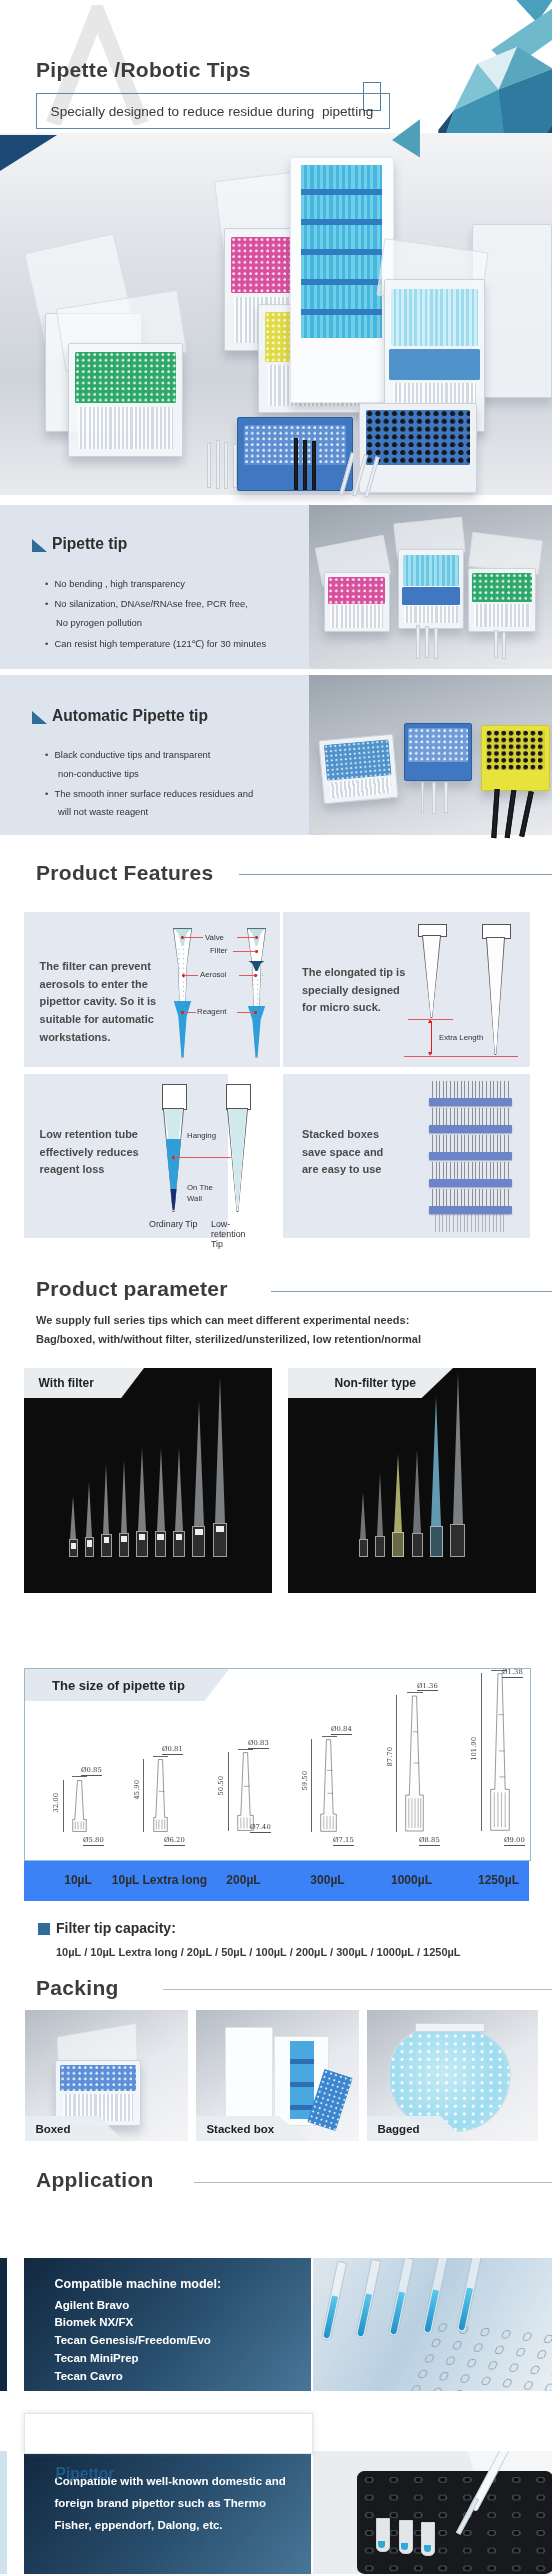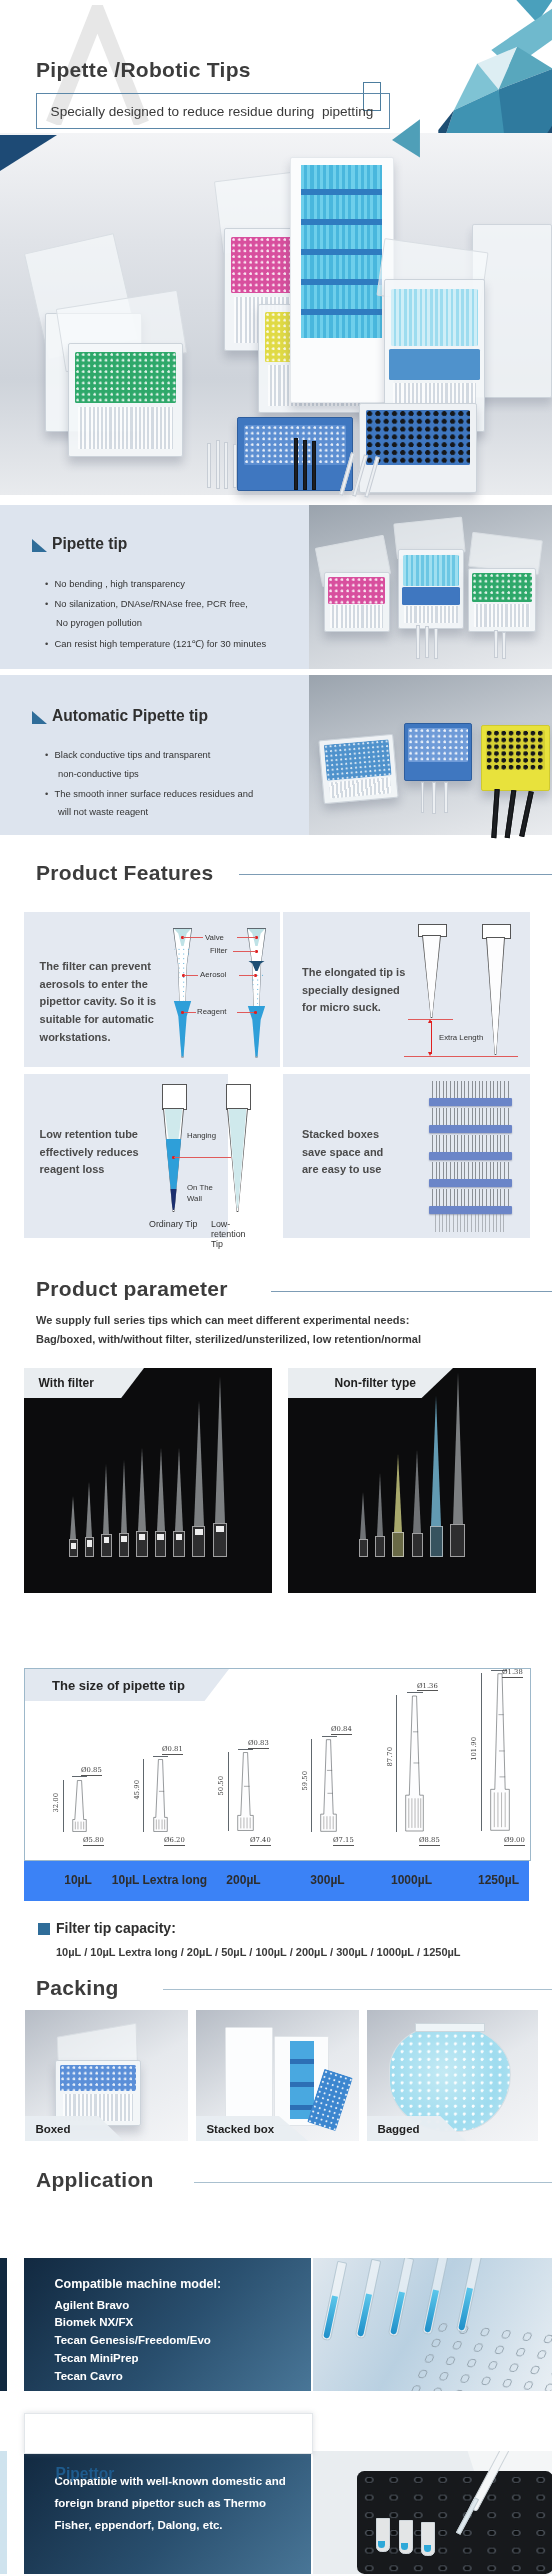--- a/index.html
+++ b/index.html
@@ -502,21 +502,21 @@
 
     <svg class="abs" style="left:208px;top:83px;" width="25" height="79" viewBox="0 0 48 152">
       <polygon points="20,1 28,1 33,122 39,122 39,151 9,151 9,122 15,122" fill="#fdfdfe" stroke="#5a5f63" stroke-width="1.2"></polygon>
       <path d="M15,126 V147 M21,126 V147 M27,126 V147 M33,126 V147" stroke="#777" stroke-width="1"></path>
       <line x1="21" y1="66" x2="32" y2="66" stroke="#5a5f63" stroke-width="1"></line>
     </svg>
     <div class="dimline-h" style="left:213px;top:80px;width:14.6px;"></div>
     <div class="abs dim u" style="left:223px;top:70px;">Ø0.83</div>
     <div class="dimline-v" style="left:203px;top:83px;height:79px;"></div>
     <div class="abs vlab" style="left:192px;top:107px;">50.50</div>
-    <div class="abs dim u" style="left:225px;top:167px;">Ø7.40</div>
+    <div class="abs dim u" style="left:225px;top:154px;">Ø7.40</div>
 
     <svg class="abs" style="left:291px;top:70px;" width="25" height="93" viewBox="0 0 48 178">
       <polygon points="20,1 28,1 33,144 39,144 39,177 9,177 9,144 15,144" fill="#fdfdfe" stroke="#5a5f63" stroke-width="1.2"></polygon>
       <path d="M15,148 V173 M21,148 V173 M27,148 V173 M33,148 V173" stroke="#777" stroke-width="1"></path>
       <line x1="21" y1="60" x2="31" y2="60" stroke="#5a5f63" stroke-width="1"></line>
       <line x1="22" y1="104" x2="32" y2="104" stroke="#5a5f63" stroke-width="1"></line>
     </svg>
     <div class="dimline-h" style="left:297px;top:67px;width:14.6px;"></div>
     <div class="abs dim u" style="left:306px;top:56px;">Ø0.84</div>
     <div class="dimline-v" style="left:286px;top:70px;height:93px;"></div>

